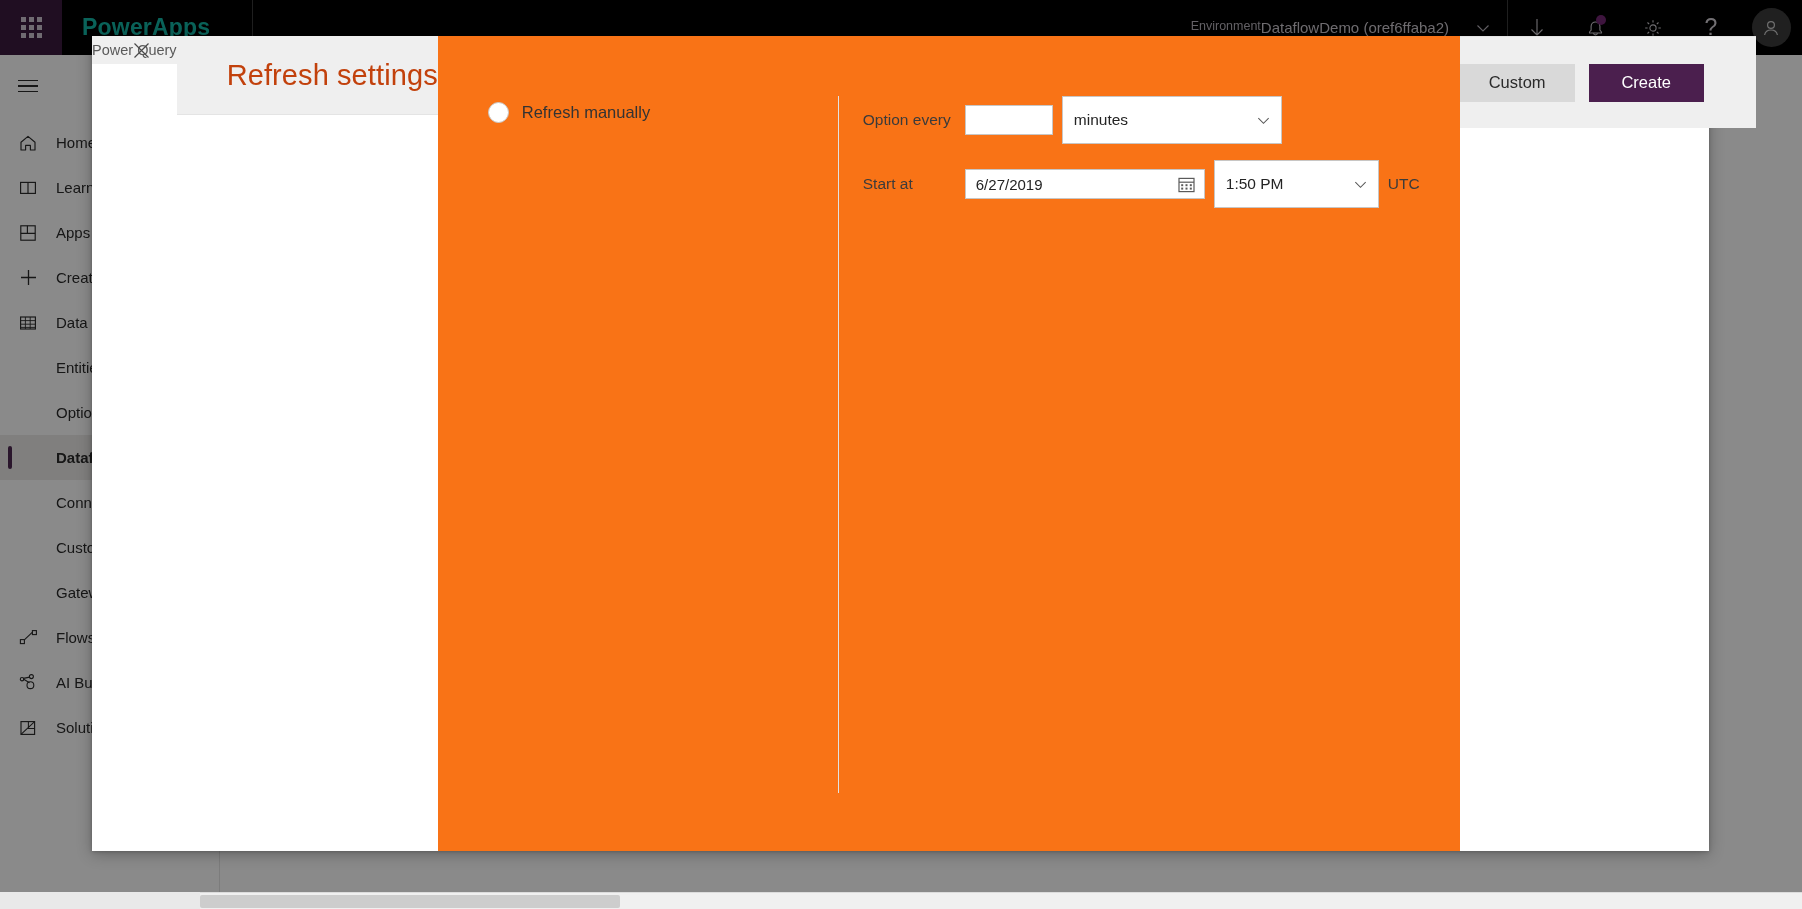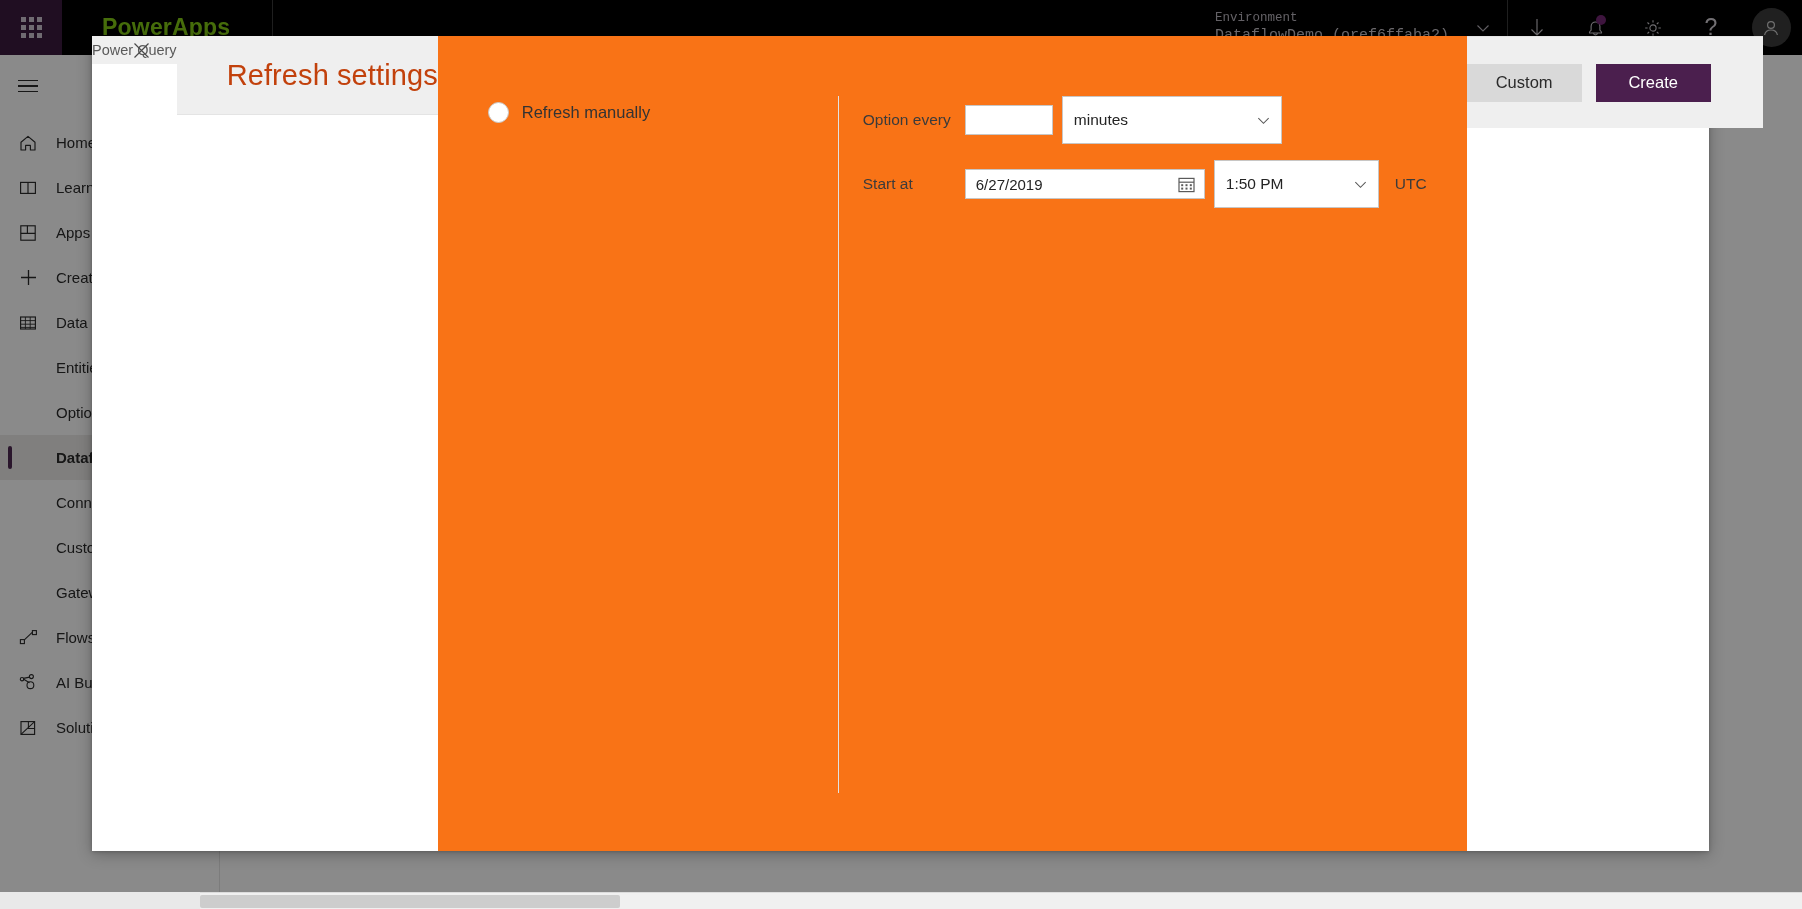--- a/index.html
+++ b/index.html
@@ -26,35 +26,35 @@
     width: 62px; height: 55px; background: #3b1a40;
     display: flex; align-items: center; justify-content: center;
     cursor: pointer; flex: none;
   }
   .waffle-grid {
     display: grid; grid-template-columns: repeat(3, 5px);
     grid-template-rows: repeat(3, 5px); gap: 3px;
   }
   .waffle-grid i { display: block; width: 5px; height: 5px; background: #cfc6d2; }
   #brand-name {
-    color: #84cc16; font-size: 23px; font-weight: 600; letter-spacing: .2px;
-    margin-left: 40px; white-space: nowrap;
+    color: #14b8a6; font-size: 23px; font-weight: 600; letter-spacing: .2px;
+    margin-left: 20px; white-space: nowrap;
   }
   #suite-divider {
     width: 1px; height: 55px; background: #3a3a3a; margin-left: 42px;
   }
   #suite-right {
     margin-left: auto; display: flex; align-items: center; height: 55px;
   }
   #env-picker {
     display: flex; align-items: center; gap: 26px;
     padding: 0 16px 0 14px; height: 55px; cursor: pointer;
     border-right: 1px solid #3a3a3a;
   }
-  #env-texts { display: flex; flex-direction: column; justify-content: center; line-height: 1.3; font-family: Liberation Mono, monospace; }
+  #env-texts { display: flex; flex-direction: row; justify-content: center; line-height: 1.3; }
   .env-label { color: #b9b4bc; font-size: 12.5px; }
   .env-value { color: #cfcad1; font-size: 15px; white-space: nowrap; }
   .suite-icon {
     width: 58px; height: 55px; display: flex; align-items: center; justify-content: center;
     color: #d4d0d6; cursor: pointer; position: relative;
   }
   #avatar-button {
     width: 62px; height: 55px; display: flex; align-items: center; justify-content: center; cursor: pointer;
   }
   #avatar-circle {
@@ -197,21 +197,21 @@
   #combo-interval-unit { width: 220px; margin-left: 9px; }
 
   #date-field {
     width: 240px; height: 30px; border: 1px solid #c8c6c4; background: #fff;
     display: flex; align-items: center; justify-content: space-between;
     padding: 0 8px 0 10px; margin-left: 8px;
   }
   #date-value { font-size: 15px; color: #242424; }
   #calendar-icon { color: #5a5a5a; display: flex; cursor: pointer; }
   #combo-time { width: 165px; margin-left: 9px; }
-  #utc-label { font-size: 15.5px; color: #3b3b3b; margin-left: 16px; }
+  #utc-label { font-size: 15.5px; color: #3b3b3b; margin-left: 9px; }
 
   #modal-footer {
     height: 92px; flex: none; background: #efefef;
     display: flex; align-items: center; justify-content: flex-end;
     padding-right: 52px; gap: 14px; border-top: 1px solid #e4e4e4;
   }
   .footer-btn {
     height: 38px; min-width: 115px; padding: 0 22px; border: none;
     font-size: 16.5px; font-family: "Liberation Sans", sans-serif; cursor: pointer;
   }

